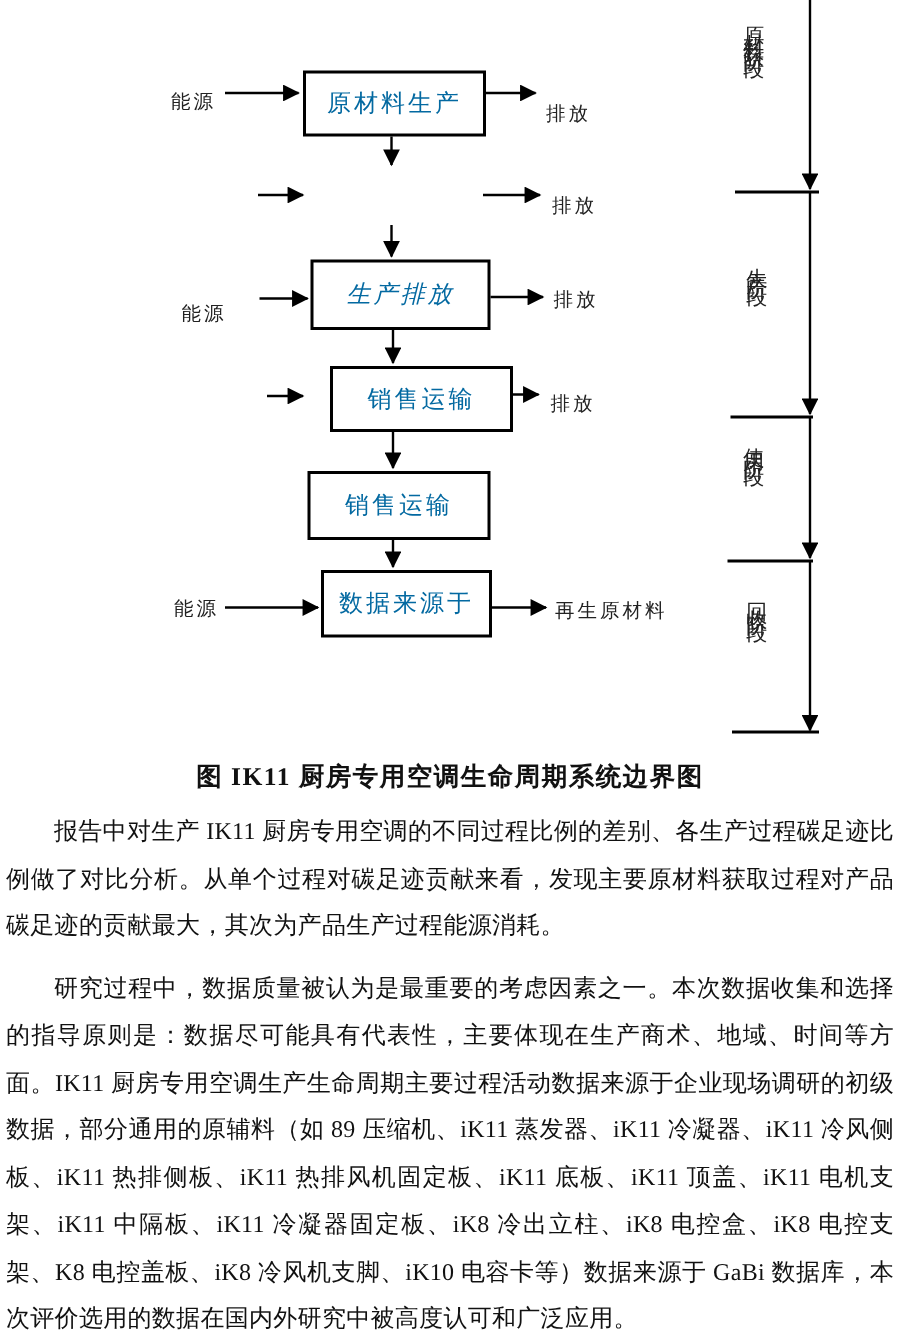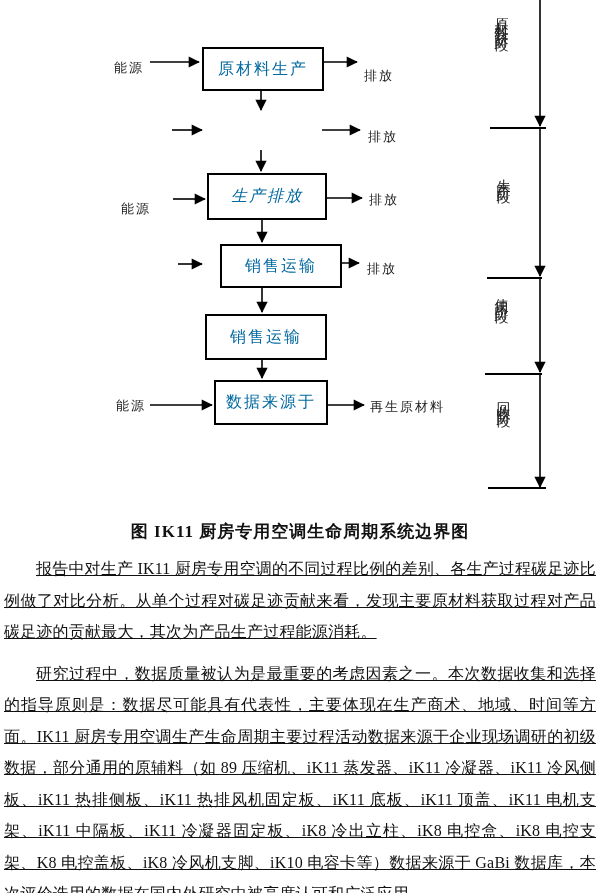--- a/index.html
+++ b/index.html
@@ -28,35 +28,34 @@
     color:#222;white-space:nowrap;
   }
   .stage{
     position:absolute;
     writing-mode:vertical-rl;
     font-size:14px;letter-spacing:4px;
     color:#222;
   }
   
   .caption{
-    margin:22px 0 2px 0;
+    margin:8px 0 2px 0;
     text-align:center;
     font-weight:bold;
     font-size:17px;
     letter-spacing:1px;
   }
   .body-text{padding:0 4px;}
   .body-text p{
     margin:10px 0 0 0;
     font-size:16px;
     line-height:31.5px;
     text-align:justify;
     text-indent:2em;
     letter-spacing:0.2px;
-    text-decoration:underline;
   }
 </style>
 </head>
 <body>
 
 <div class="page">
 
   <div class="diagram">
 
     <svg width="600" height="498" viewBox="0 0 600 498">

